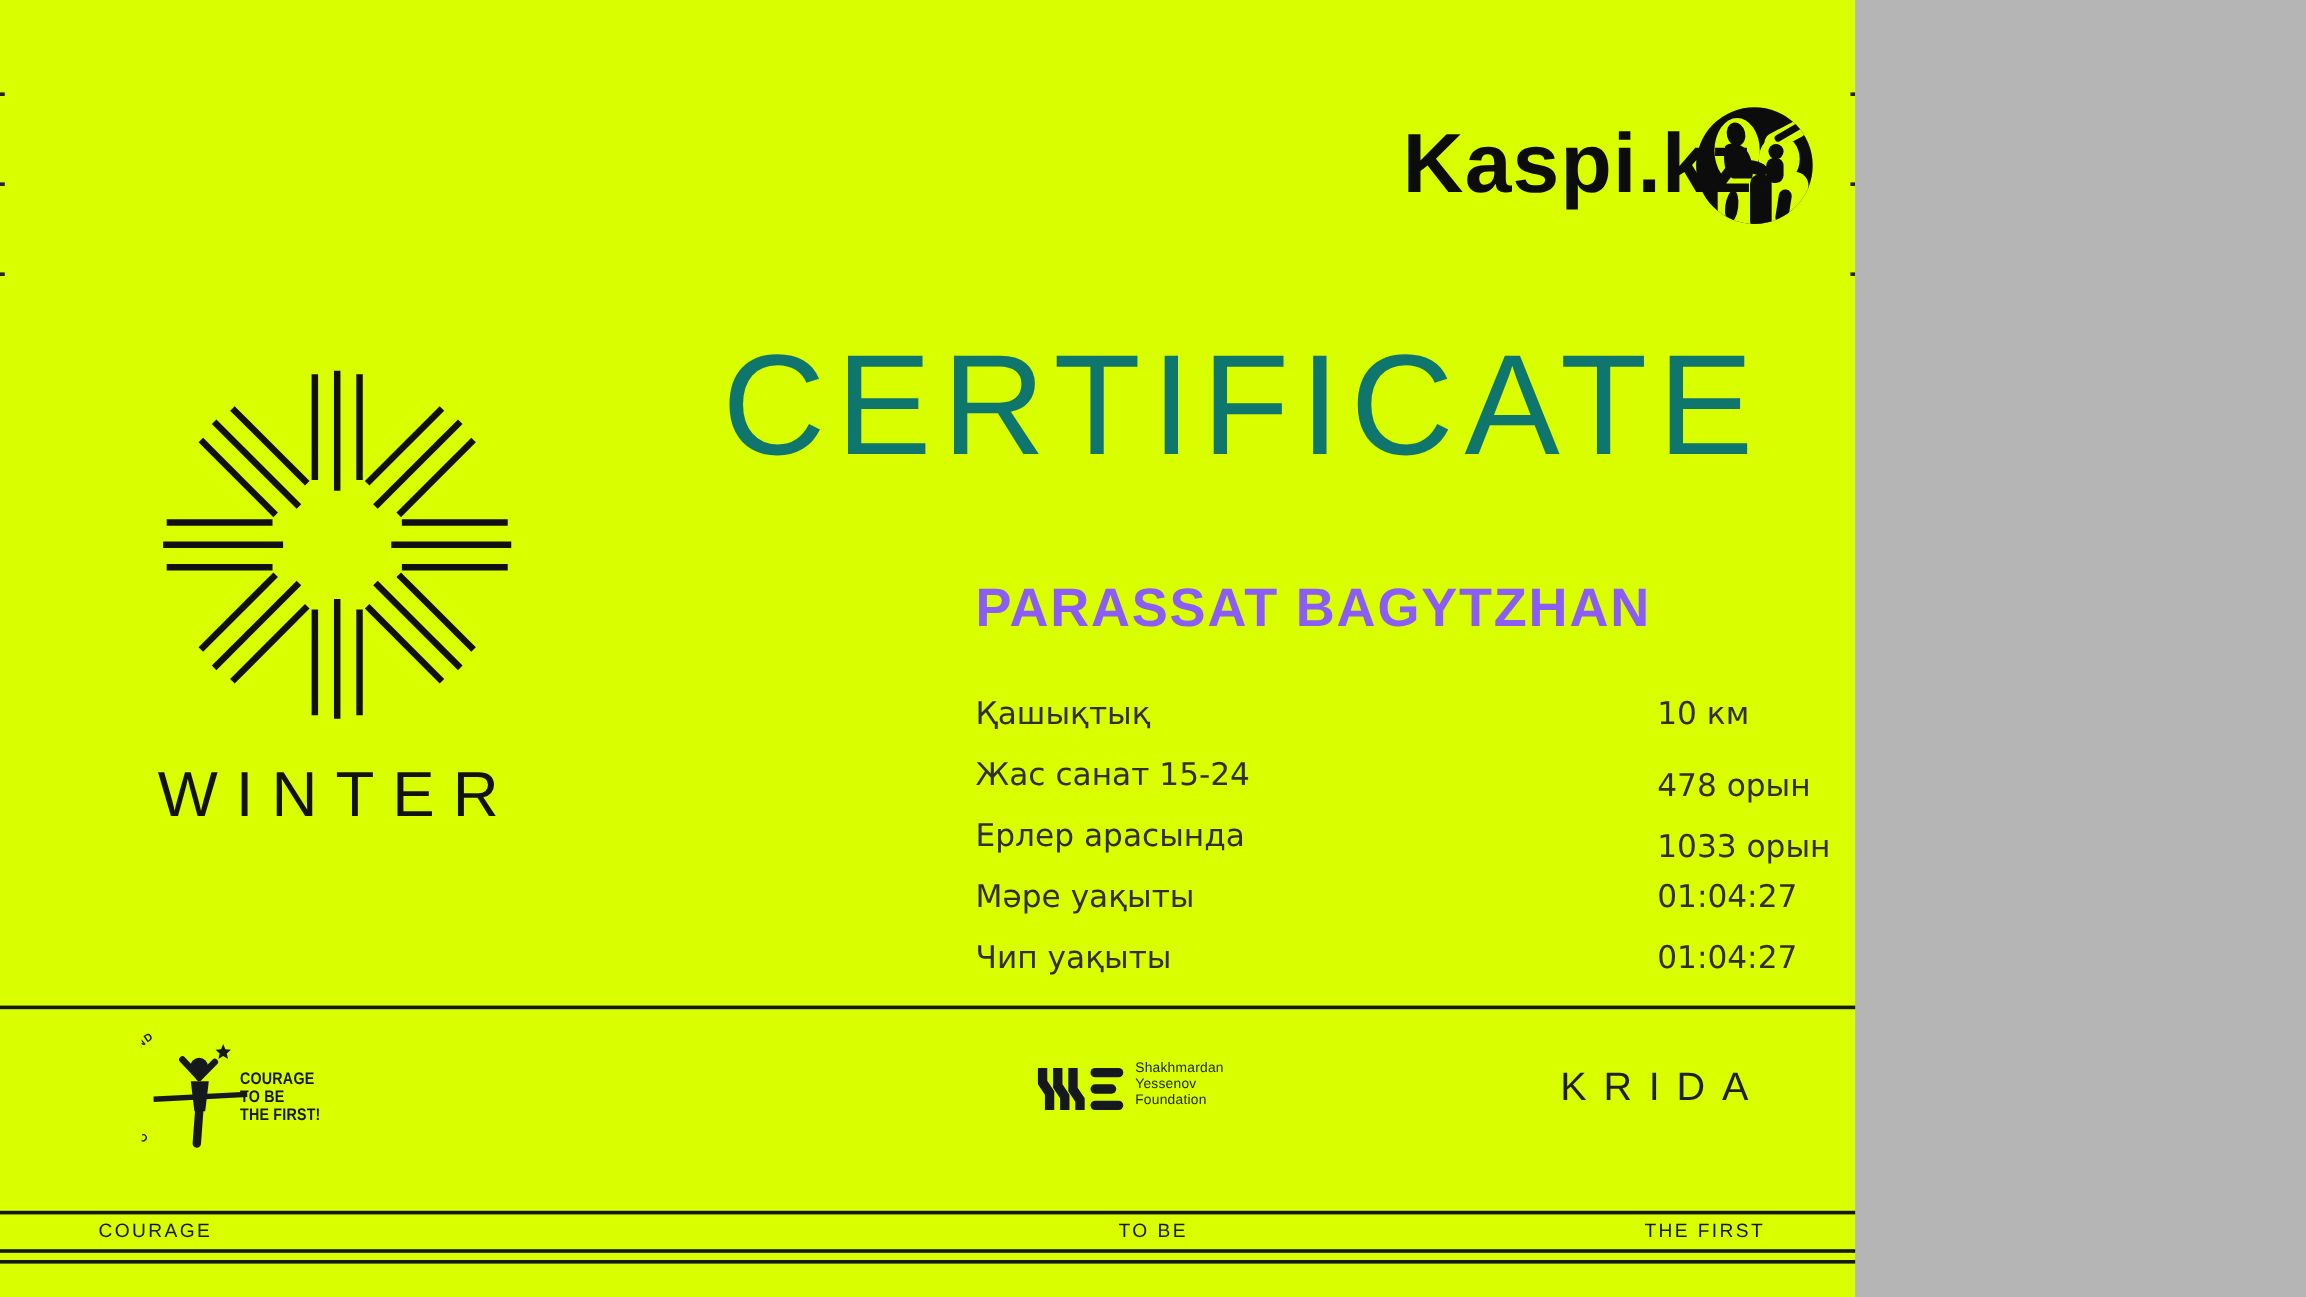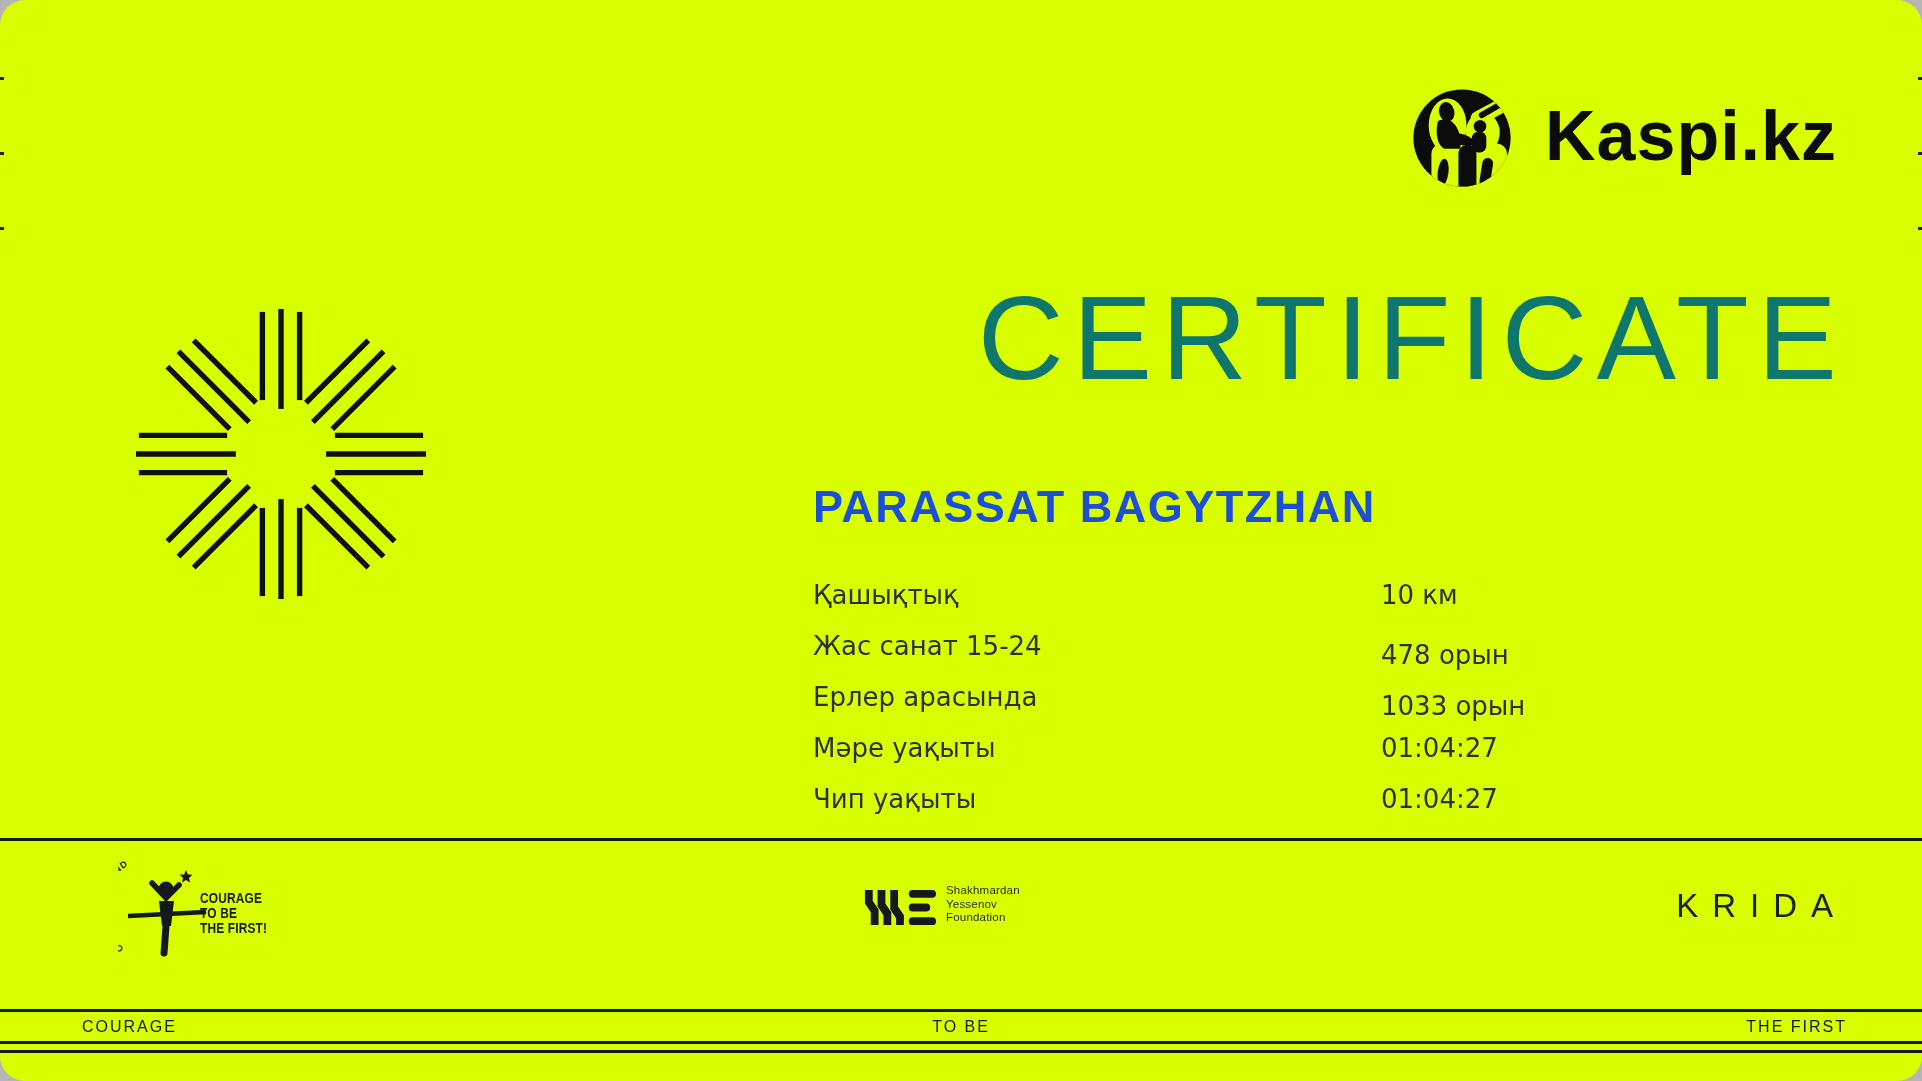--- a/index.html
+++ b/index.html
@@ -1,17 +1,17 @@
 <!DOCTYPE html>
 <html><head>
 <meta charset="utf-8">
 <style>
   html,body{margin:0;padding:0;background:#b5b5b5;}
-  #stage{position:relative;width:1922px;height:1081px;background:#D9FE00;overflow:hidden;
-         font-family:"Liberation Sans", sans-serif;color:#111;border-radius:25px;}
+  #stage{position:relative;width:1546px;height:1081px;background:#D9FE00;overflow:hidden;
+         font-family:"Liberation Sans", sans-serif;color:#111;}
   .abs{position:absolute;}
 
   
   .tick{position:absolute;width:4px;height:3px;background:#20242a;}
 
   
   #kaspi-logo{left:1408px;top:84px;width:108px;height:108px;}
   #kaspi-wordmark{top:101px;right:85px;font-size:70px;font-weight:bold;letter-spacing:1px;
                   color:#0c0c0c;line-height:70px;}
 
@@ -19,21 +19,21 @@
   #certificate-title{top:278px;right:85px;font-size:119px;font-weight:400;letter-spacing:9px;
                      margin-right:-9px;color:#0f766e;line-height:119px;white-space:nowrap;}
 
   
   #snowflake{left:134px;top:307px;width:294px;height:294px;}
   #event-title{left:110px;top:625px;width:342px;text-align:center;font-size:53px;line-height:76px;
                font-weight:500;letter-spacing:15px;margin-right:-15px;color:#121212;white-space:nowrap;}
 
   
   #participant-name{left:813px;top:484px;font-size:45px;font-weight:bold;letter-spacing:1.5px;
-                    color:#1d4ed8;line-height:45px;white-space:nowrap;}
+                    color:#8b5cf6;line-height:45px;white-space:nowrap;}
   #results{left:813px;top:570px;display:grid;grid-template-columns:568px auto;
            font-family:"DejaVu Sans", sans-serif;font-size:26px;color:#2f2f2f;}
   #results .cell{height:51px;line-height:51px;white-space:nowrap;}
   #results .value.voff{transform:translateY(9px);}
 
   
   .rule{position:absolute;left:0;width:1922px;background:#15181c;}
 
   
   #cf-logo{left:118px;top:856px;width:104px;height:116px;}
@@ -137,20 +137,21 @@
         </g>
       <g transform="rotate(315)">
           <line x1="-19" y1="-145" x2="-19" y2="-55"></line>
           <line x1="0" y1="-148" x2="0" y2="-46"></line>
           <line x1="19" y1="-145" x2="19" y2="-55"></line>
         </g>
     </g>
   </svg>
 
   <div id="event-title" class="abs">
+    <div>WINTER</div>
   </div>
 
   <div id="participant-name" class="abs">PARASSAT BAGYTZHAN</div>
 
   <div id="results" class="abs">
     <div class="cell label">Қашықтық</div>
     <div class="cell value">10 км</div>
     <div class="cell label">Жас санат 15-24</div>
     <div class="cell value voff">478 орын</div>
     <div class="cell label">Ерлер арасында</div>

